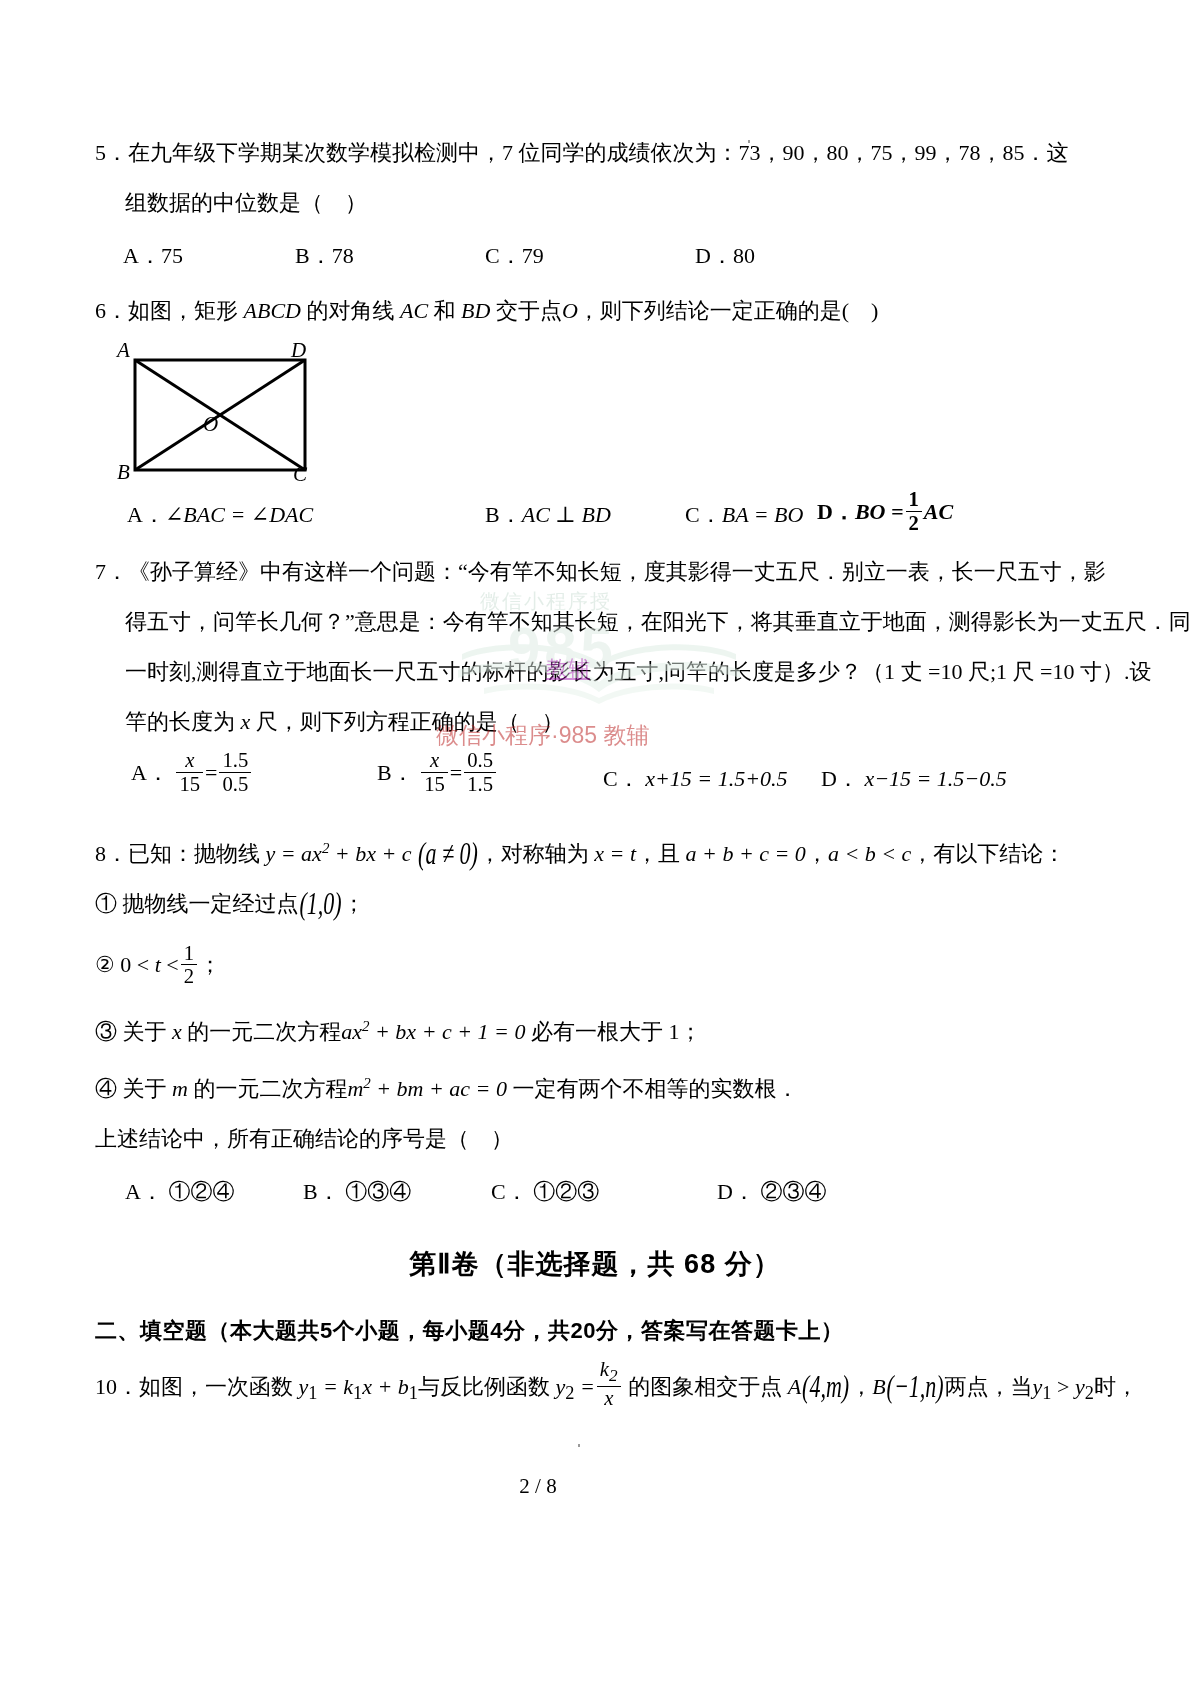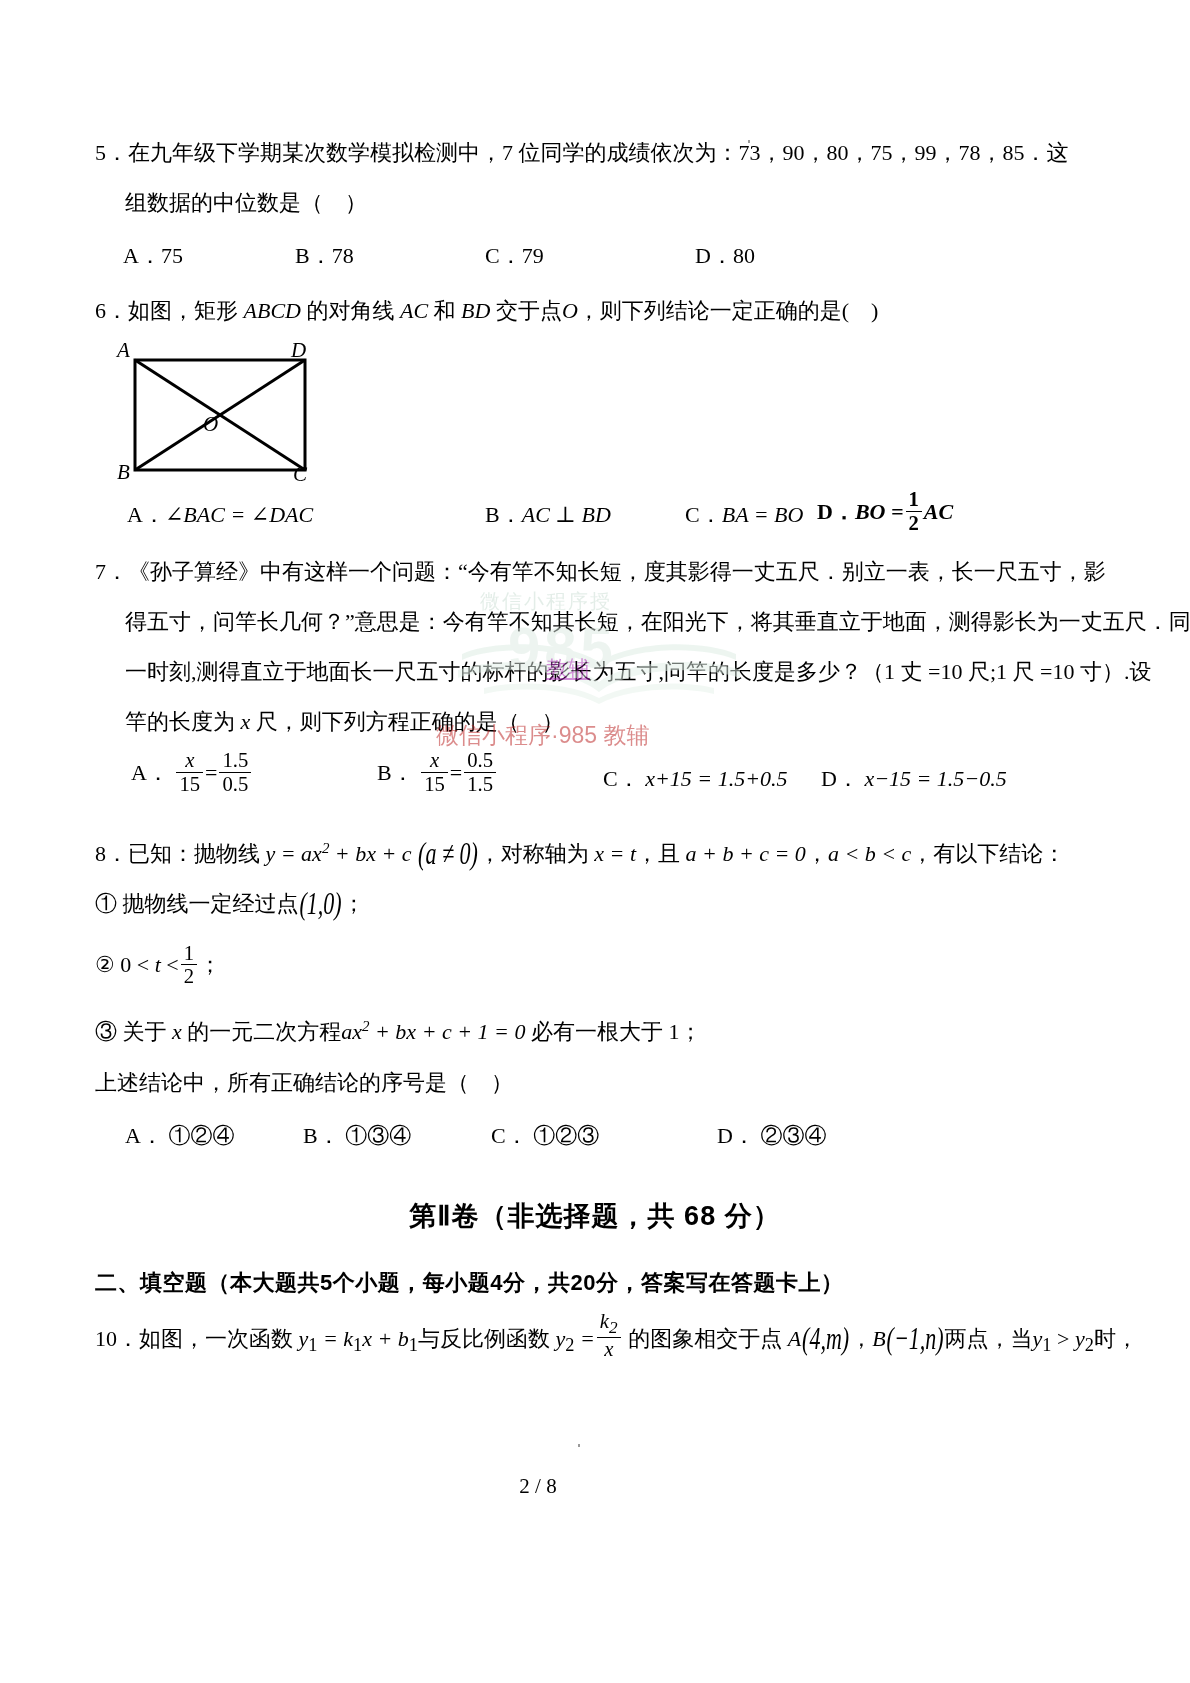--- a/index.html
+++ b/index.html
@@ -131,21 +131,21 @@
     font-size: 21px;
     font-style: italic;
     font-family: "Liberation Serif", serif;
   }
   
   .sec-title {
     text-align: center;
     font-size: 27px;
     font-weight: bold;
     font-family: "Liberation Sans", sans-serif;
-    margin: 38px 0 24px 0;
+    margin: 30px 0 24px 0;
     letter-spacing: 1px;
   }
   .sec-sub {
     font-size: 22px;
     font-weight: bold;
     font-family: "Liberation Sans", sans-serif;
     line-height: 50px;
     letter-spacing: 0.5px;
   }
   .blank-line {
@@ -275,20 +275,23 @@
       </div>
       <div class="qline">
         <span>① 抛物线一定经过点</span><span class="it paren-big">(1,0)</span><span>；</span>
       </div>
       <div class="qline" style="line-height:72px;">
         <span>② 0 &lt;</span>&nbsp;<span class="it">t</span>&nbsp;<span>&lt;</span><span class="frac"><span class="num">1</span><span class="den">2</span></span><span>；</span>
       </div>
       <div class="qline">
         <span>③ 关于 </span><span class="it">x</span><span> 的一元二次方程</span><span class="it">ax</span><sup class="exp">2</sup><span class="it"> + bx + c + 1 = 0</span><span> 必有一根大于 1；</span>
       </div>
+      <div class="qline">
+        <span>④ 关于 </span><span class="it">m</span><span> 的一元二次方程</span><span class="it">m</span><sup class="exp">2</sup><span class="it"> + bm + ac = 0</span><span> 一定有两个不相等的实数根．</span>
+      </div>
       <div class="qline">上述结论中，所有正确结论的序号是（　）</div>
       <div class="opts" style="margin-top:4px;">
         <div class="opt" style="left:30px;">
           <span>A．</span>&nbsp;<span>①②④</span>
         </div>
         <div class="opt" style="left:208px;text-align:center;">
           <span>B．</span>&nbsp;<span>①③④</span>
         </div>
         <div class="opt" style="left:396px;">
           <span>C．</span>&nbsp;<span>①②③</span>

